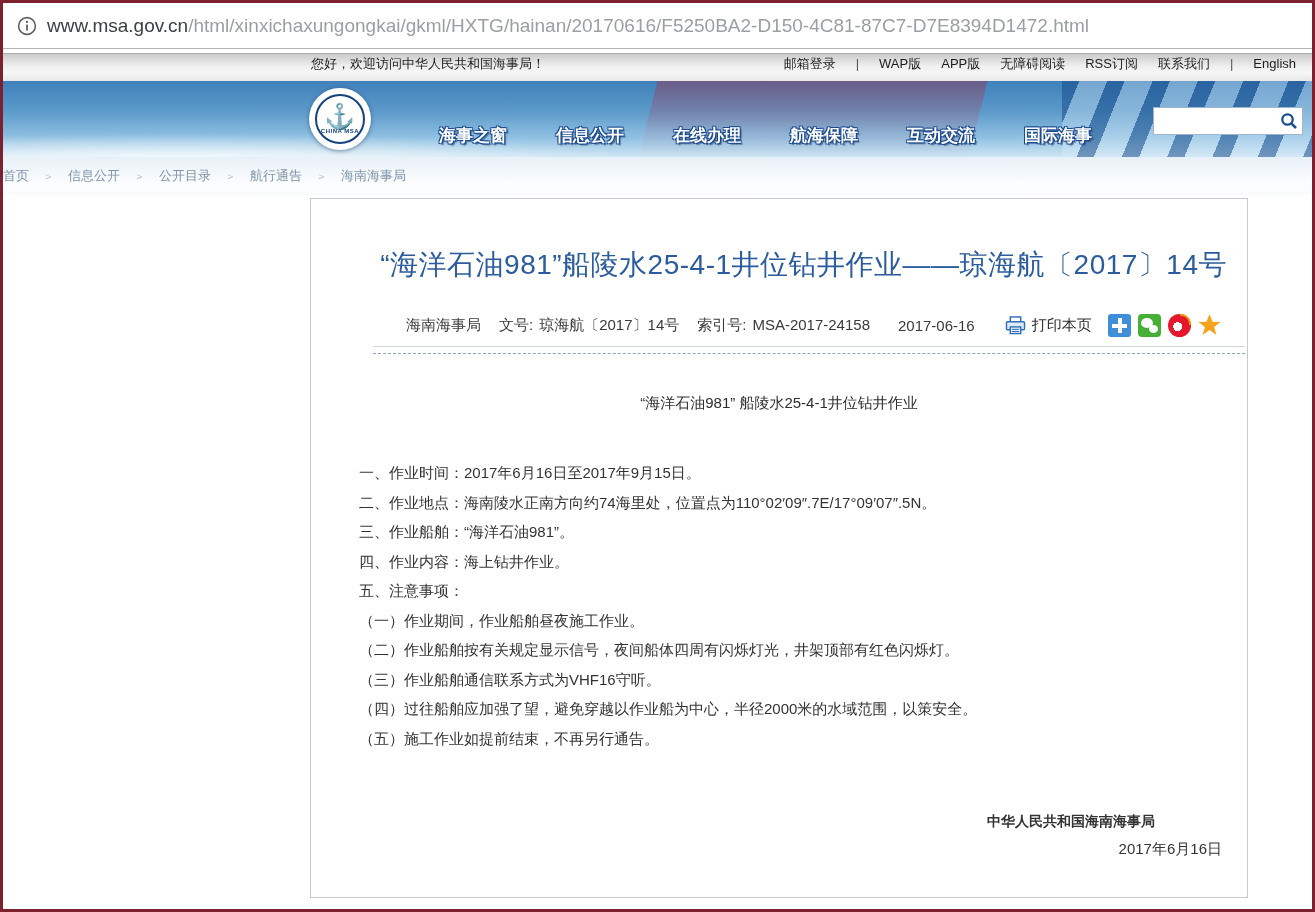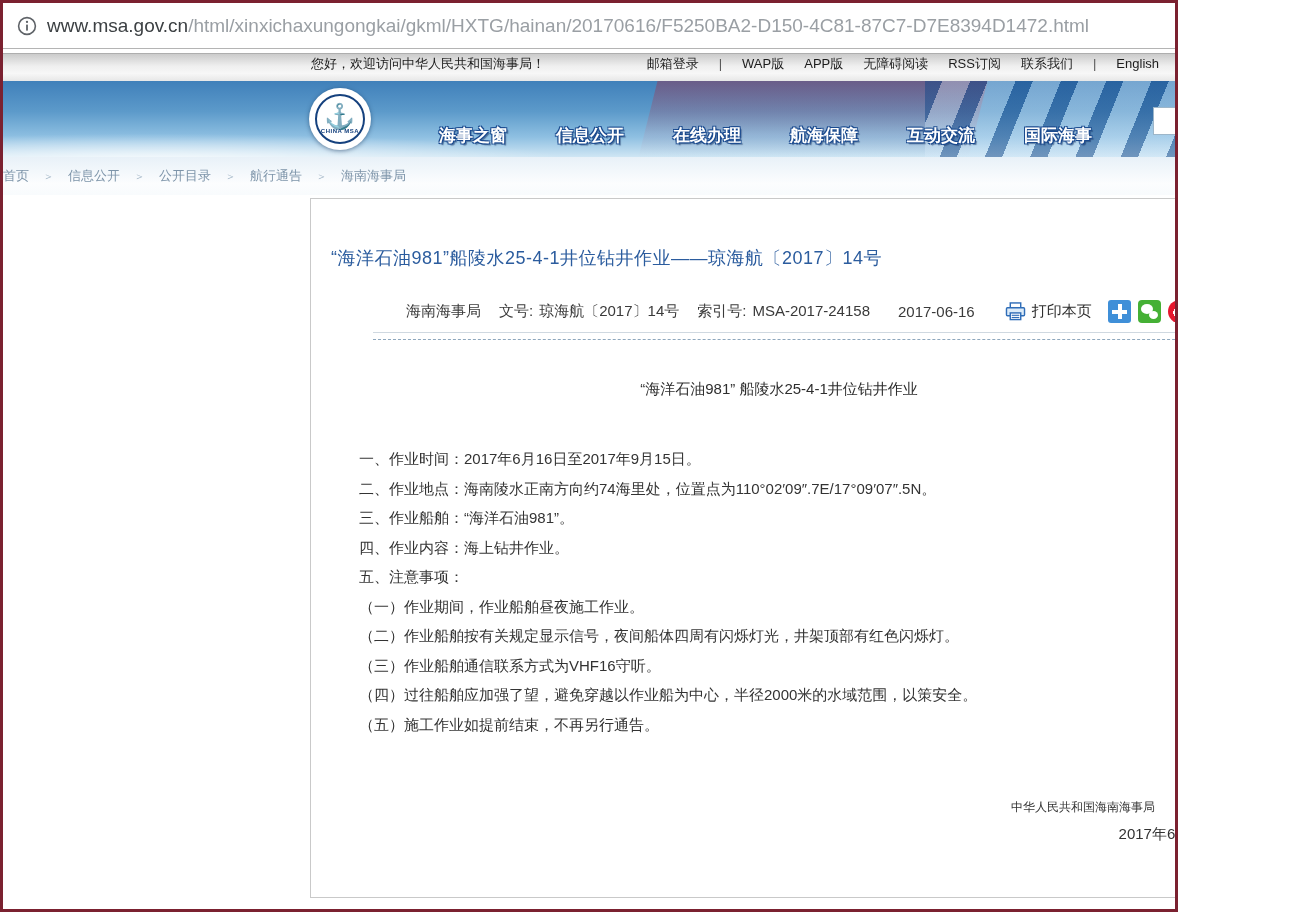--- a/index.html
+++ b/index.html
@@ -1,17 +1,17 @@
 <!DOCTYPE html>
 <html><head>
 <meta charset="utf-8">
 <style>
   * { margin:0; padding:0; box-sizing:border-box; }
   body { background:#fff; font-family:"Liberation Sans", sans-serif; }
-  .page { width:1178px; height:912px; border:3px solid #7b2130; background:#fff; overflow:hidden; position:relative; }
+  .page { width:1315px; height:912px; border:3px solid #7b2130; background:#fff; overflow:hidden; position:relative; }
 
   
   .urlbar { height:46px; background:#fff; border-bottom:1px solid #b4b4b4; display:flex; align-items:center; padding:0 10px 0 14px; gap:10px; }
   .url-text { font-size:19px; white-space:nowrap; overflow:hidden; cursor:text; }
   .url-domain { color:#3c4043; }
   .url-path { color:#9a9fa4; }
   .gapbar { height:4px; background:#fff; }
 
   
   .utilbar { height:28px; border-top:1px solid #aeaeae; background:linear-gradient(180deg,#cbcbcb 0%,#efefef 45%,#f7f7f7 72%,#e7e7e7 100%);
@@ -47,21 +47,21 @@
   .breadcrumb { height:38px; display:flex; align-items:center; gap:14px; font-size:13px;
                 background:linear-gradient(180deg,#e8f1f8,#fcfdfe 70%,#f8fbfd); }
   .bc-item { color:#7d94a9; cursor:pointer; white-space:nowrap; }
   .bc-sep { color:#9fb3c4; font-size:11px; }
   .breadcrumb .bc-sep:last-child { display:none; }
 
   
   .main { background:#fff; height:713px; }
   .content-box { margin-left:307px; margin-top:3px; width:938px; height:700px; border:1px solid #c9c9c9;
                  background:#fff; padding-top:47px; }
-  .article-title { text-align:left; font-size:18px; font-weight:400; color:#2b5c9e; letter-spacing:.5px; margin:0 20px; }
+  .article-title { text-align:right; font-size:28px; font-weight:400; color:#2b5c9e; letter-spacing:.5px; margin:0 20px; }
   .meta-row { margin:30px 26px 0 95px; display:flex; align-items:center; font-size:15px; color:#3a3a3a; white-space:nowrap; }
   .m { margin-right:18px; display:inline-flex; gap:6px; }
   .m-date { margin-left:10px; }
   .print { display:inline-flex; align-items:flex-start; gap:6px; margin-left:12px; color:#2f2f2f; cursor:pointer; }
   .share { margin-left:auto; display:flex; align-items:center; gap:7px; }
   .ic { width:23px; height:23px; display:inline-block; position:relative; cursor:pointer; }
   .ic-plus { background:#3f8fd8; border-radius:3px; }
   .ic-plus::before { content:""; position:absolute; left:50%; top:4px; bottom:4px; width:4px; margin-left:-2px; background:#fff; }
   .ic-plus::after  { content:""; position:absolute; top:50%; left:4px; right:4px; height:4px; margin-top:-2px; background:#fff; }
   .ic-wechat { background:#45b035; border-radius:4px; }
@@ -70,21 +70,21 @@
   .ic-weibo { border-radius:50%; background:radial-gradient(circle at 42% 55%, #fff 0 4.5px, #e6162d 4.5px); }
   .ic-weibo::after { content:""; position:absolute; right:0px; top:0px; width:9px; height:9px;
                      border-top:2px solid #f39800; border-right:2px solid #f39800; border-radius:0 10px 0 0; }
   .ic-star { background:#f5a31a;
              clip-path:polygon(50% 0%, 63% 34%, 98% 35%, 70% 57%, 80% 91%, 50% 70%, 20% 91%, 30% 57%, 2% 35%, 37% 34%); }
   .sep-solid  { margin:9px 2px 0 62px; border-top:1px solid #cfd8e0; }
   .sep-dashed { margin:6px 2px 0 62px; border-top:1px dashed #8ea7bd; }
   .body-title { margin-top:40px; text-align:center; font-size:15px; color:#2e2e2e; }
   .paragraphs { margin:45px 46px 0 48px; font-size:15px; color:#333; line-height:29.5px; }
   .paragraphs p { margin:0; }
-  .sign-org  { margin-top:60px; text-align:right; padding-right:92px; font-size:12px; color:#333; }
+  .sign-org  { margin-top:60px; text-align:right; padding-right:92px; font-size:14px; color:#333;font-weight:bold; }
   .sign-date { margin-top:9px;  text-align:right; padding-right:25px; font-size:15px; color:#333; }
 </style>
 </head>
 <body>
 
 <div class="page">
 
   <div class="urlbar">
     <span style="display:flex;">
       <svg width="20" height="20" viewBox="0 0 20 20">

